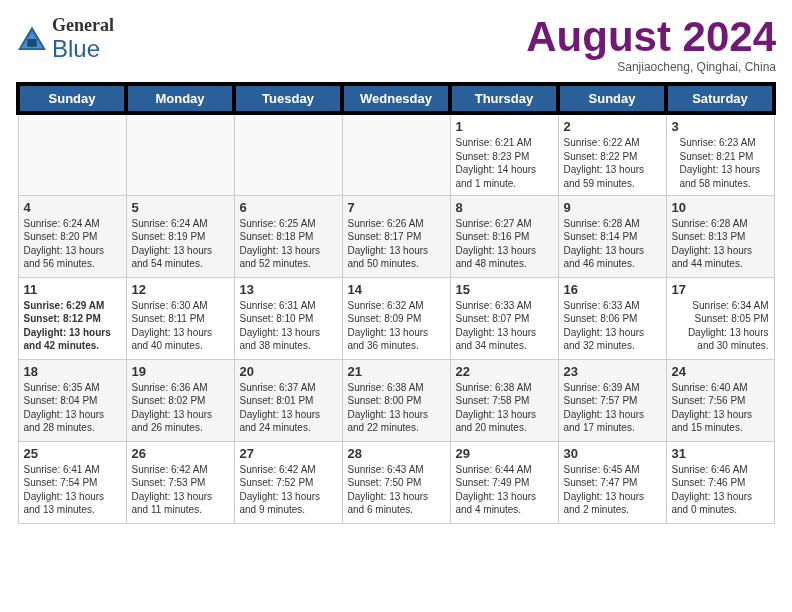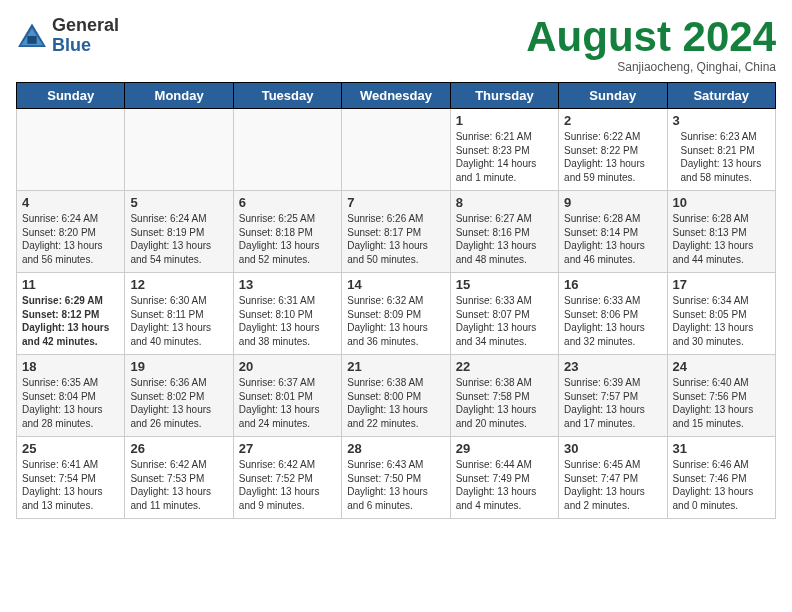--- a/index.html
+++ b/index.html
@@ -23,56 +23,57 @@
     }
     .logo-text {
       display: flex;
       flex-direction: column;
       line-height: 1.1;
     }
     .logo-general {
       font-size: 18px;
       font-weight: bold;
       color: #333;
+      font-family: Liberation Serif, serif;
     }
     .logo-blue {
-      font-size: 18px;
-      font-weight: bold;
+      font-size: 24px;
+      font-weight: normal;
       color: #2a6099;
     }
     .logo-icon {
       width: 32px;
       height: 28px;
     }
     .title-area {
       text-align: right;
     }
     .month-title {
       font-size: 42px;
       font-weight: bold;
-      color: #15803d;
+      color: #701a75;
       line-height: 1;
     }
     .subtitle {
       font-size: 12px;
       color: #555;
       margin-top: 2px;
     }
     table {
       width: 100%;
       border-collapse: collapse;
       table-layout: fixed;
     }
     th {
       background-color: #2a6099;
       color: #fff;
       padding: 5px 4px;
       font-size: 13px;
       font-weight: bold;
-      border: 1px solid #000000;
+      border: 4px solid #000000;
     }
     td {
       border: 1px solid #ccc;
       vertical-align: top;
       padding: 4px 5px;
       min-height: 80px;
       height: 82px;
       background: #fff;
     }
     td.empty {
@@ -243,21 +244,21 @@
         </td>
         <td>
           <div class="day-num">16</div>
           <div class="day-info" style="white-space: pre-line;">Sunrise: 6:33 AM
 Sunset: 8:06 PM
 Daylight: 13 hours
 and 32 minutes.</div>
         </td>
         <td>
           <div class="day-num">17</div>
-          <div class="day-info" style="white-space: pre-line;">Sunrise: 6:34 AM
+          <div class="day-info" style="white-space: pre-line; text-align: right;">Sunrise: 6:34 AM
 Sunset: 8:05 PM
 Daylight: 13 hours
 and 30 minutes.</div>
         </td>
       </tr>
       <tr>
         <td>
           <div class="day-num">18</div>
           <div class="day-info" style="white-space: pre-line;">Sunrise: 6:35 AM
 Sunset: 8:04 PM

